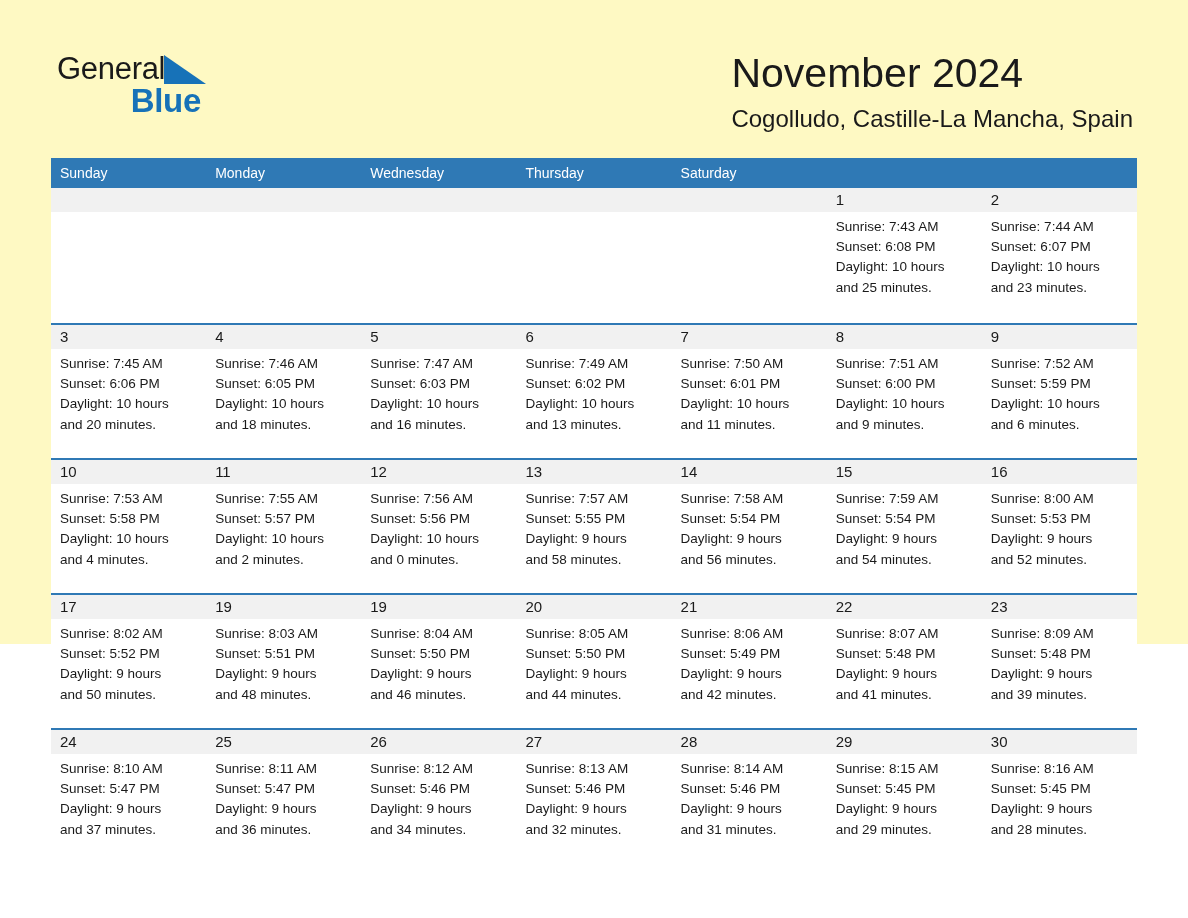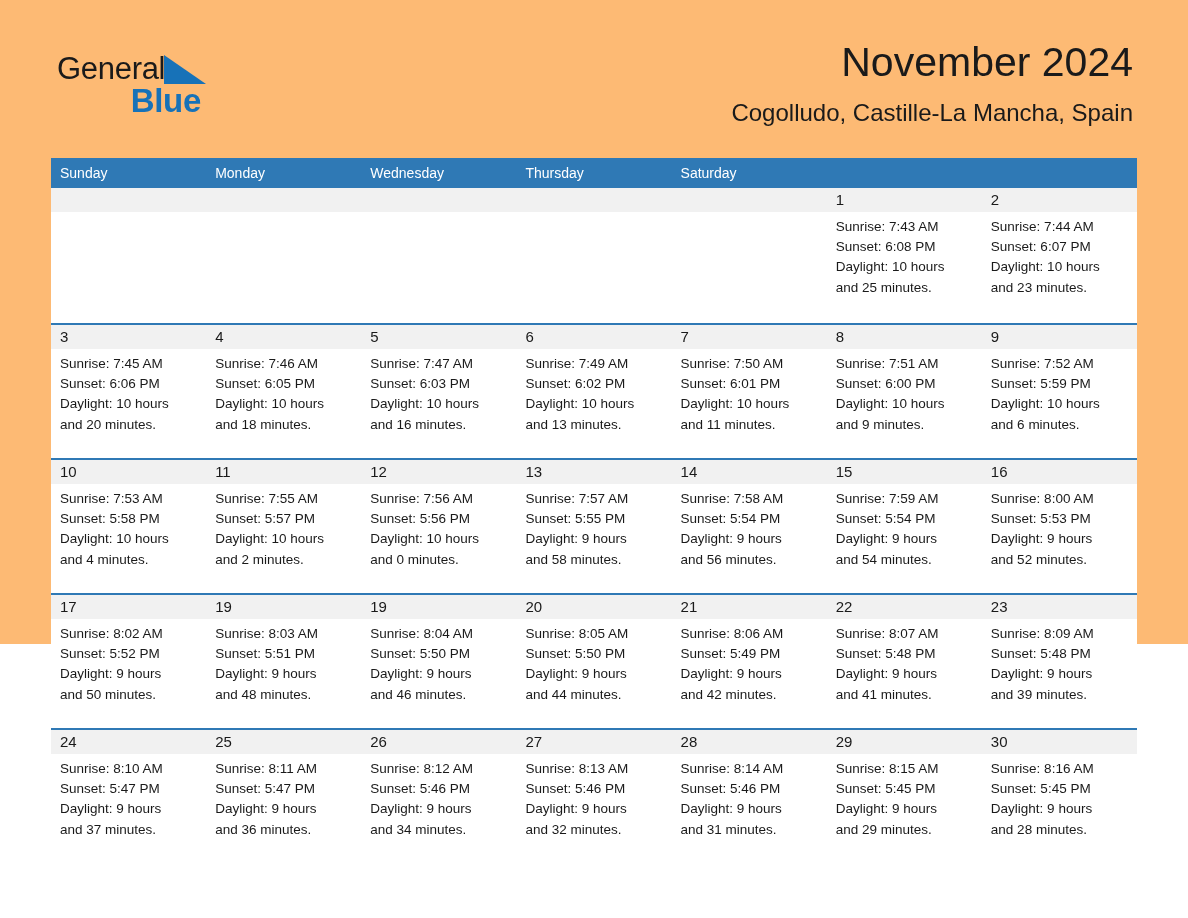--- a/index.html
+++ b/index.html
@@ -7,21 +7,21 @@
     width: 1188px;
     height: 918px;
     background: #ffffff;
     font-family: "Liberation Sans", sans-serif;
     -webkit-font-smoothing: antialiased;
   }
   .page {
     position: relative;
     width: 1188px;
     height: 644px;
-    background: #fdba74;
+    background: #fef9c3;
   }
 
   
   .header {
     position: relative;
     height: 110px;
     padding: 48px 55px 0 57px;
   }
   .logo {
     position: absolute;
@@ -68,36 +68,35 @@
     font-size: 33px;
     font-weight: 700;
     color: #1772b8;
     letter-spacing: -0.3px;
     line-height: 34px;
   }
 
   .title-block {
     position: absolute;
     right: 55px;
-    top: 37px;
-    text-align: right;
+    top: 48px;
   }
   .month-title {
     font-size: 41px;
     font-weight: 400;
     color: #1a1a1a;
     line-height: 50px;
     letter-spacing: 0px;
   }
   .location-title {
     font-size: 24px;
     font-weight: 400;
     color: #1a1a1a;
     line-height: 34px;
-    margin-top: 9px;
+    margin-top: 4px;
   }
 
   
   .calendar {
     position: absolute;
     left: 51px;
     top: 158px;
     width: 1086px;
   }
   .weekday-header {

